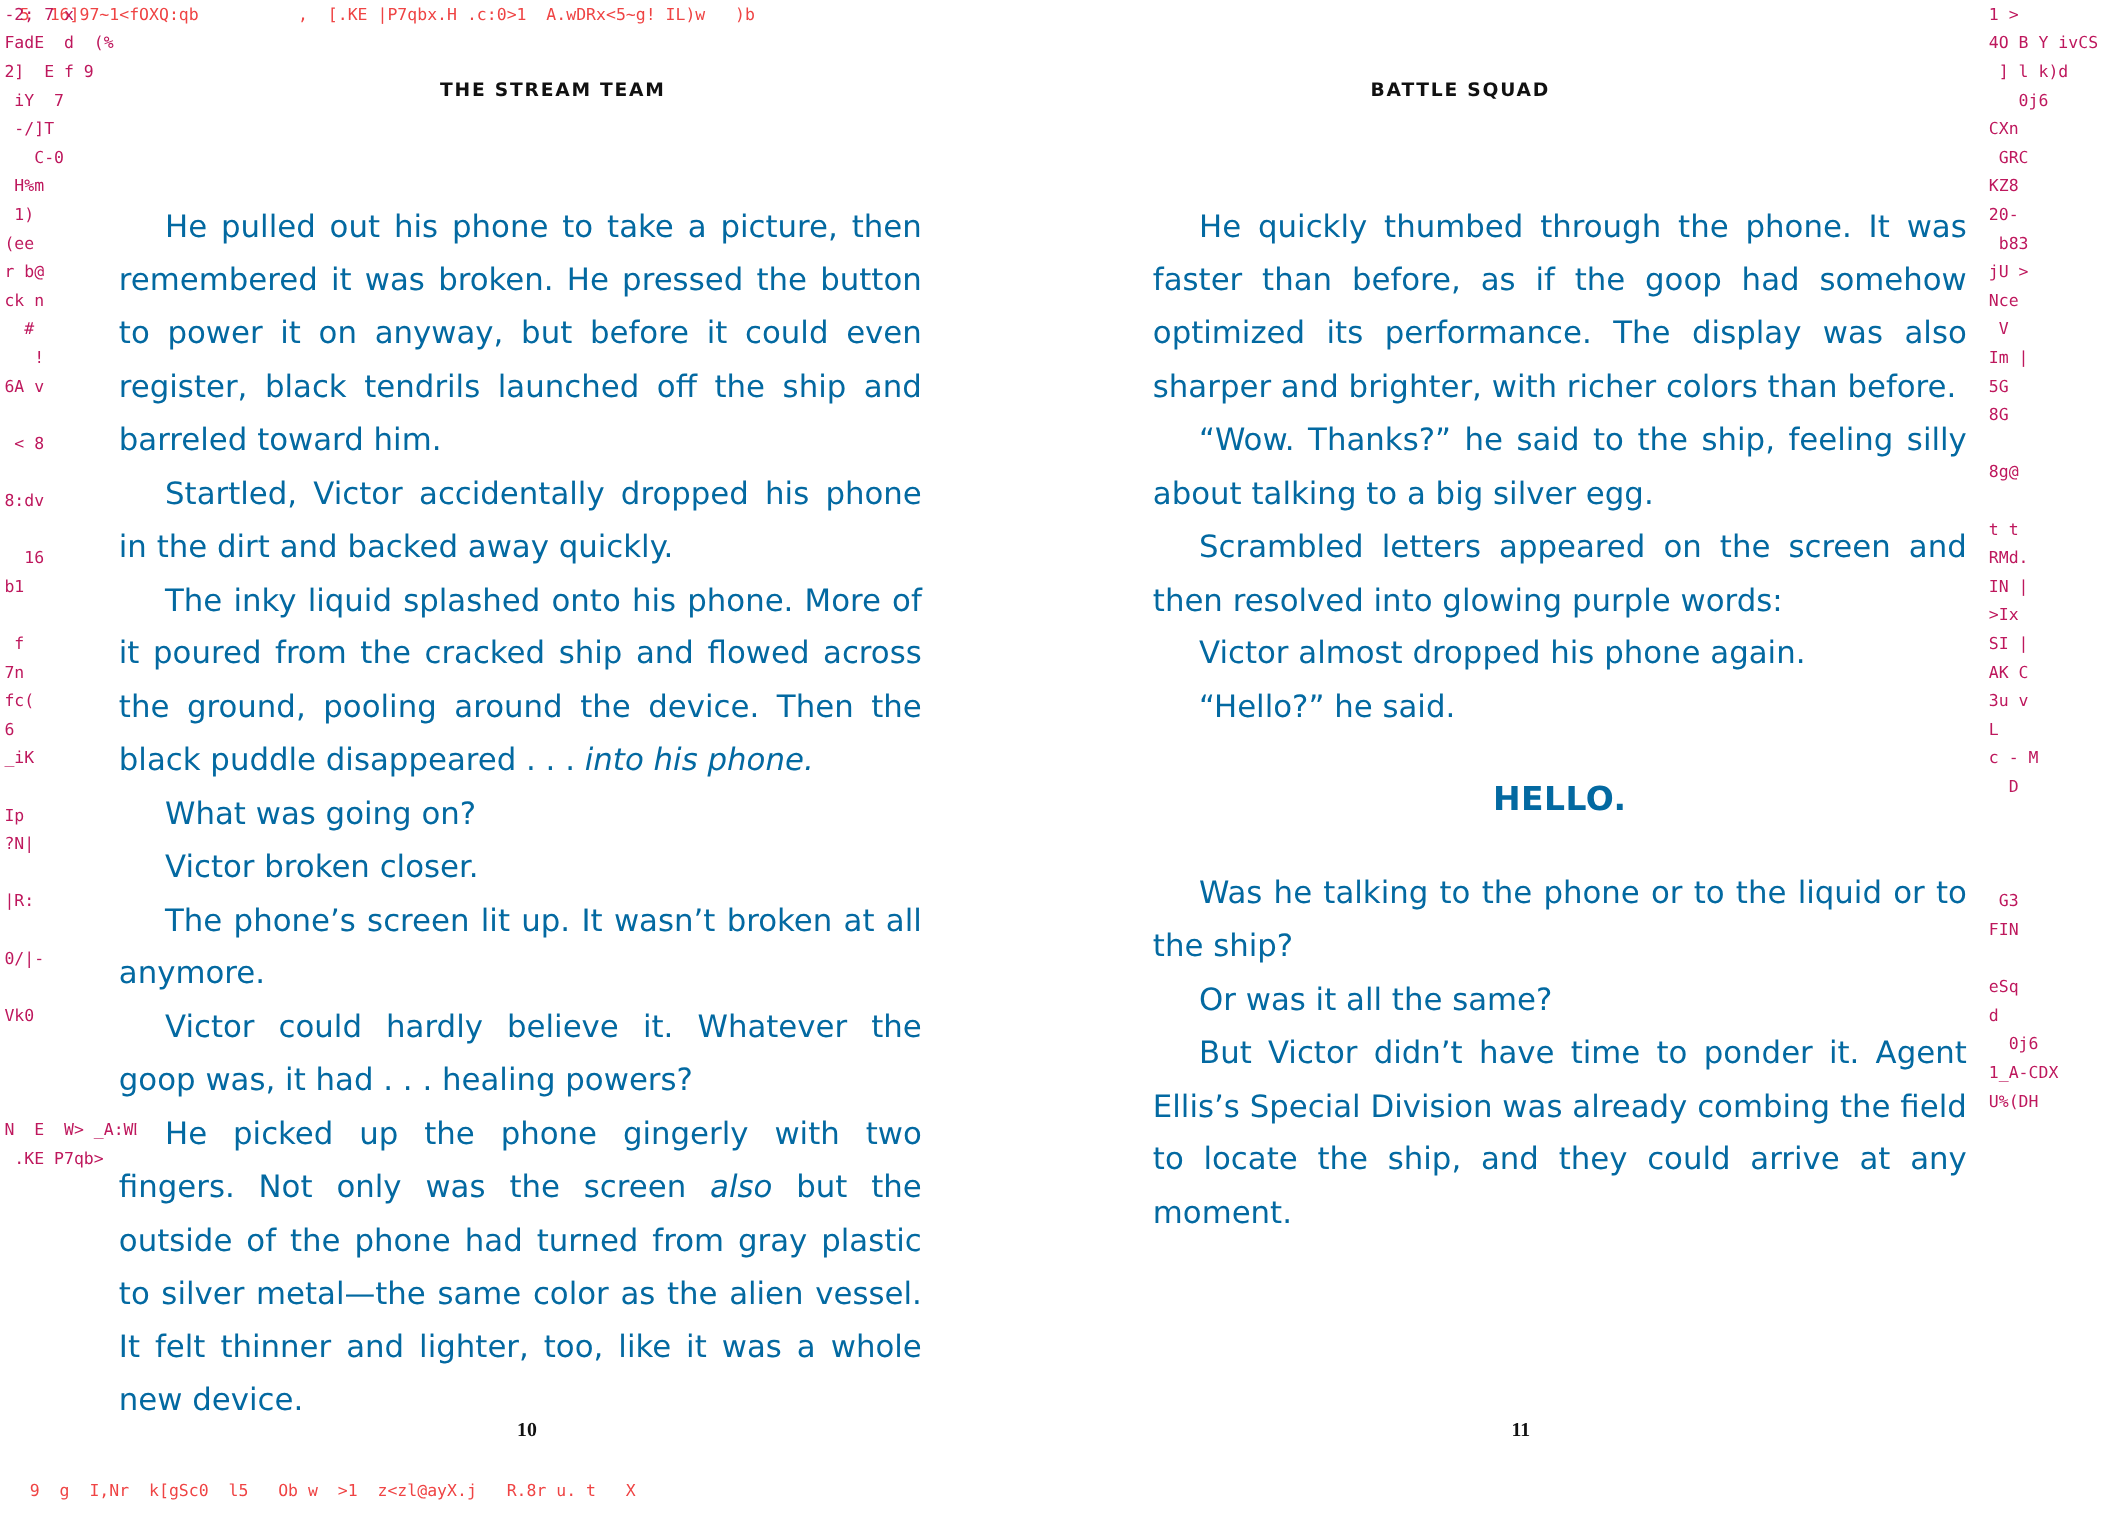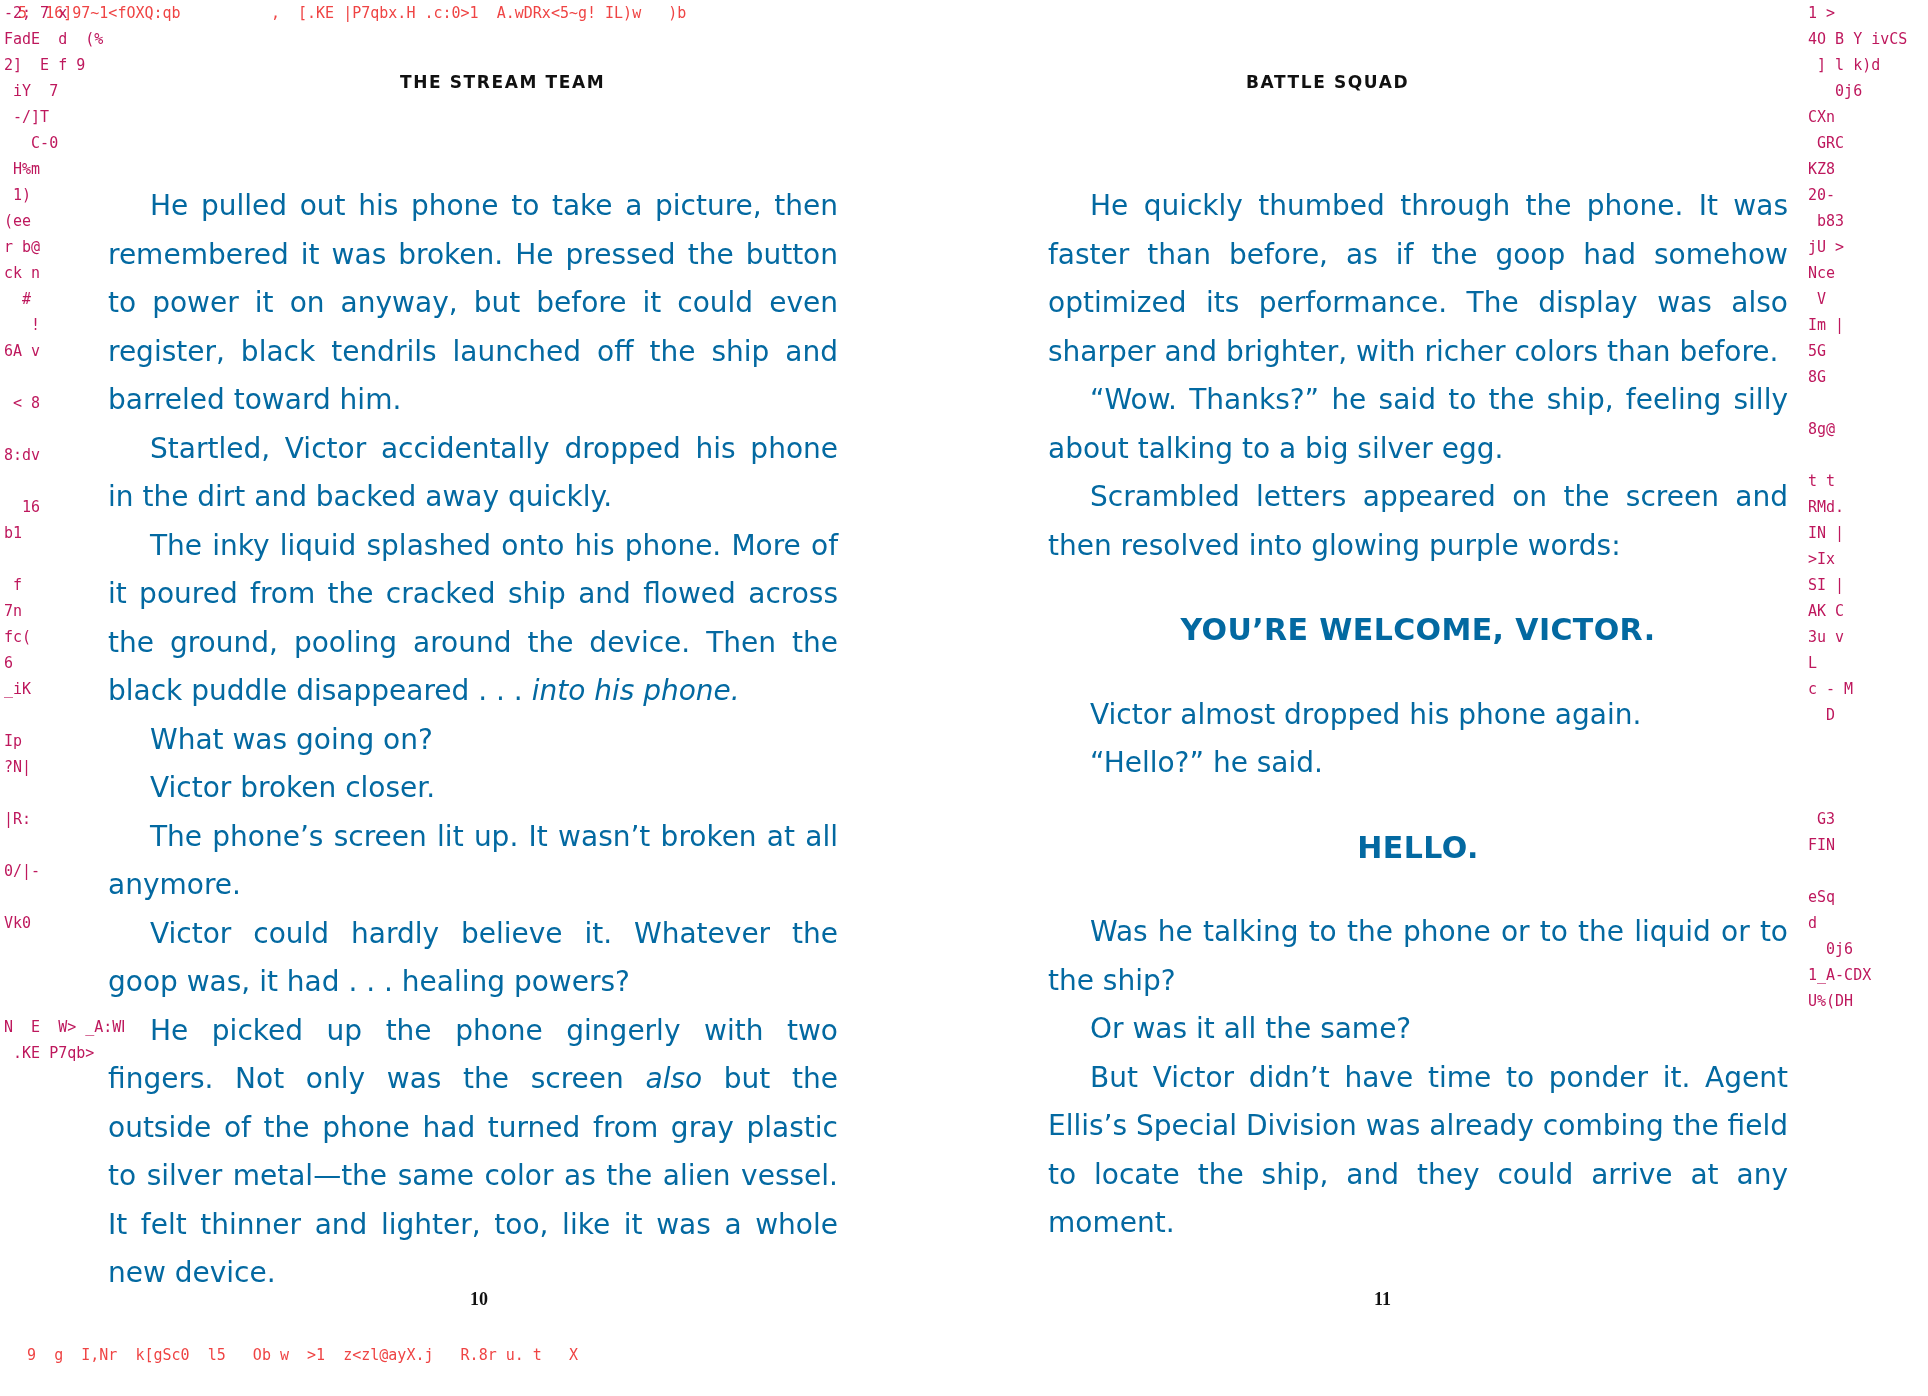--- a/index.html
+++ b/index.html
@@ -227,21 +227,20 @@
     </div>
     <div class="folio">10</div>
   </div>
 
   <div class="page page-right">
     <div class="running-head">BATTLE SQUAD</div>
     <div class="body-col">
       <p class="para">He quickly thumbed through the phone. It was faster than before, as if the goop had somehow optimized its performance. The display was also sharper and brighter, with richer colors than before.</p>
       <p class="para">“Wow. Thanks?” he said to the ship, feeling silly about talking to a big silver egg.</p>
       <p class="para">Scrambled letters appeared on the screen and then resolved into glowing purple words:</p>
-      <p class="screen-msg">YOU’RE WELCOME, VICTOR.</p>
       <p class="para">Victor almost dropped his phone again.</p>
       <p class="para">“Hello?” he said.</p>
       <p class="screen-msg">HELLO.</p>
       <p class="para">Was he talking to the phone or to the liquid or to the ship?</p>
       <p class="para">Or was it all the same?</p>
       <p class="para">But Victor didn’t have time to ponder it. Agent Ellis’s Special Division was already combing the field to locate the ship, and they could arrive at any moment.</p>
     </div>
     <div class="folio">11</div>
   </div>
 

